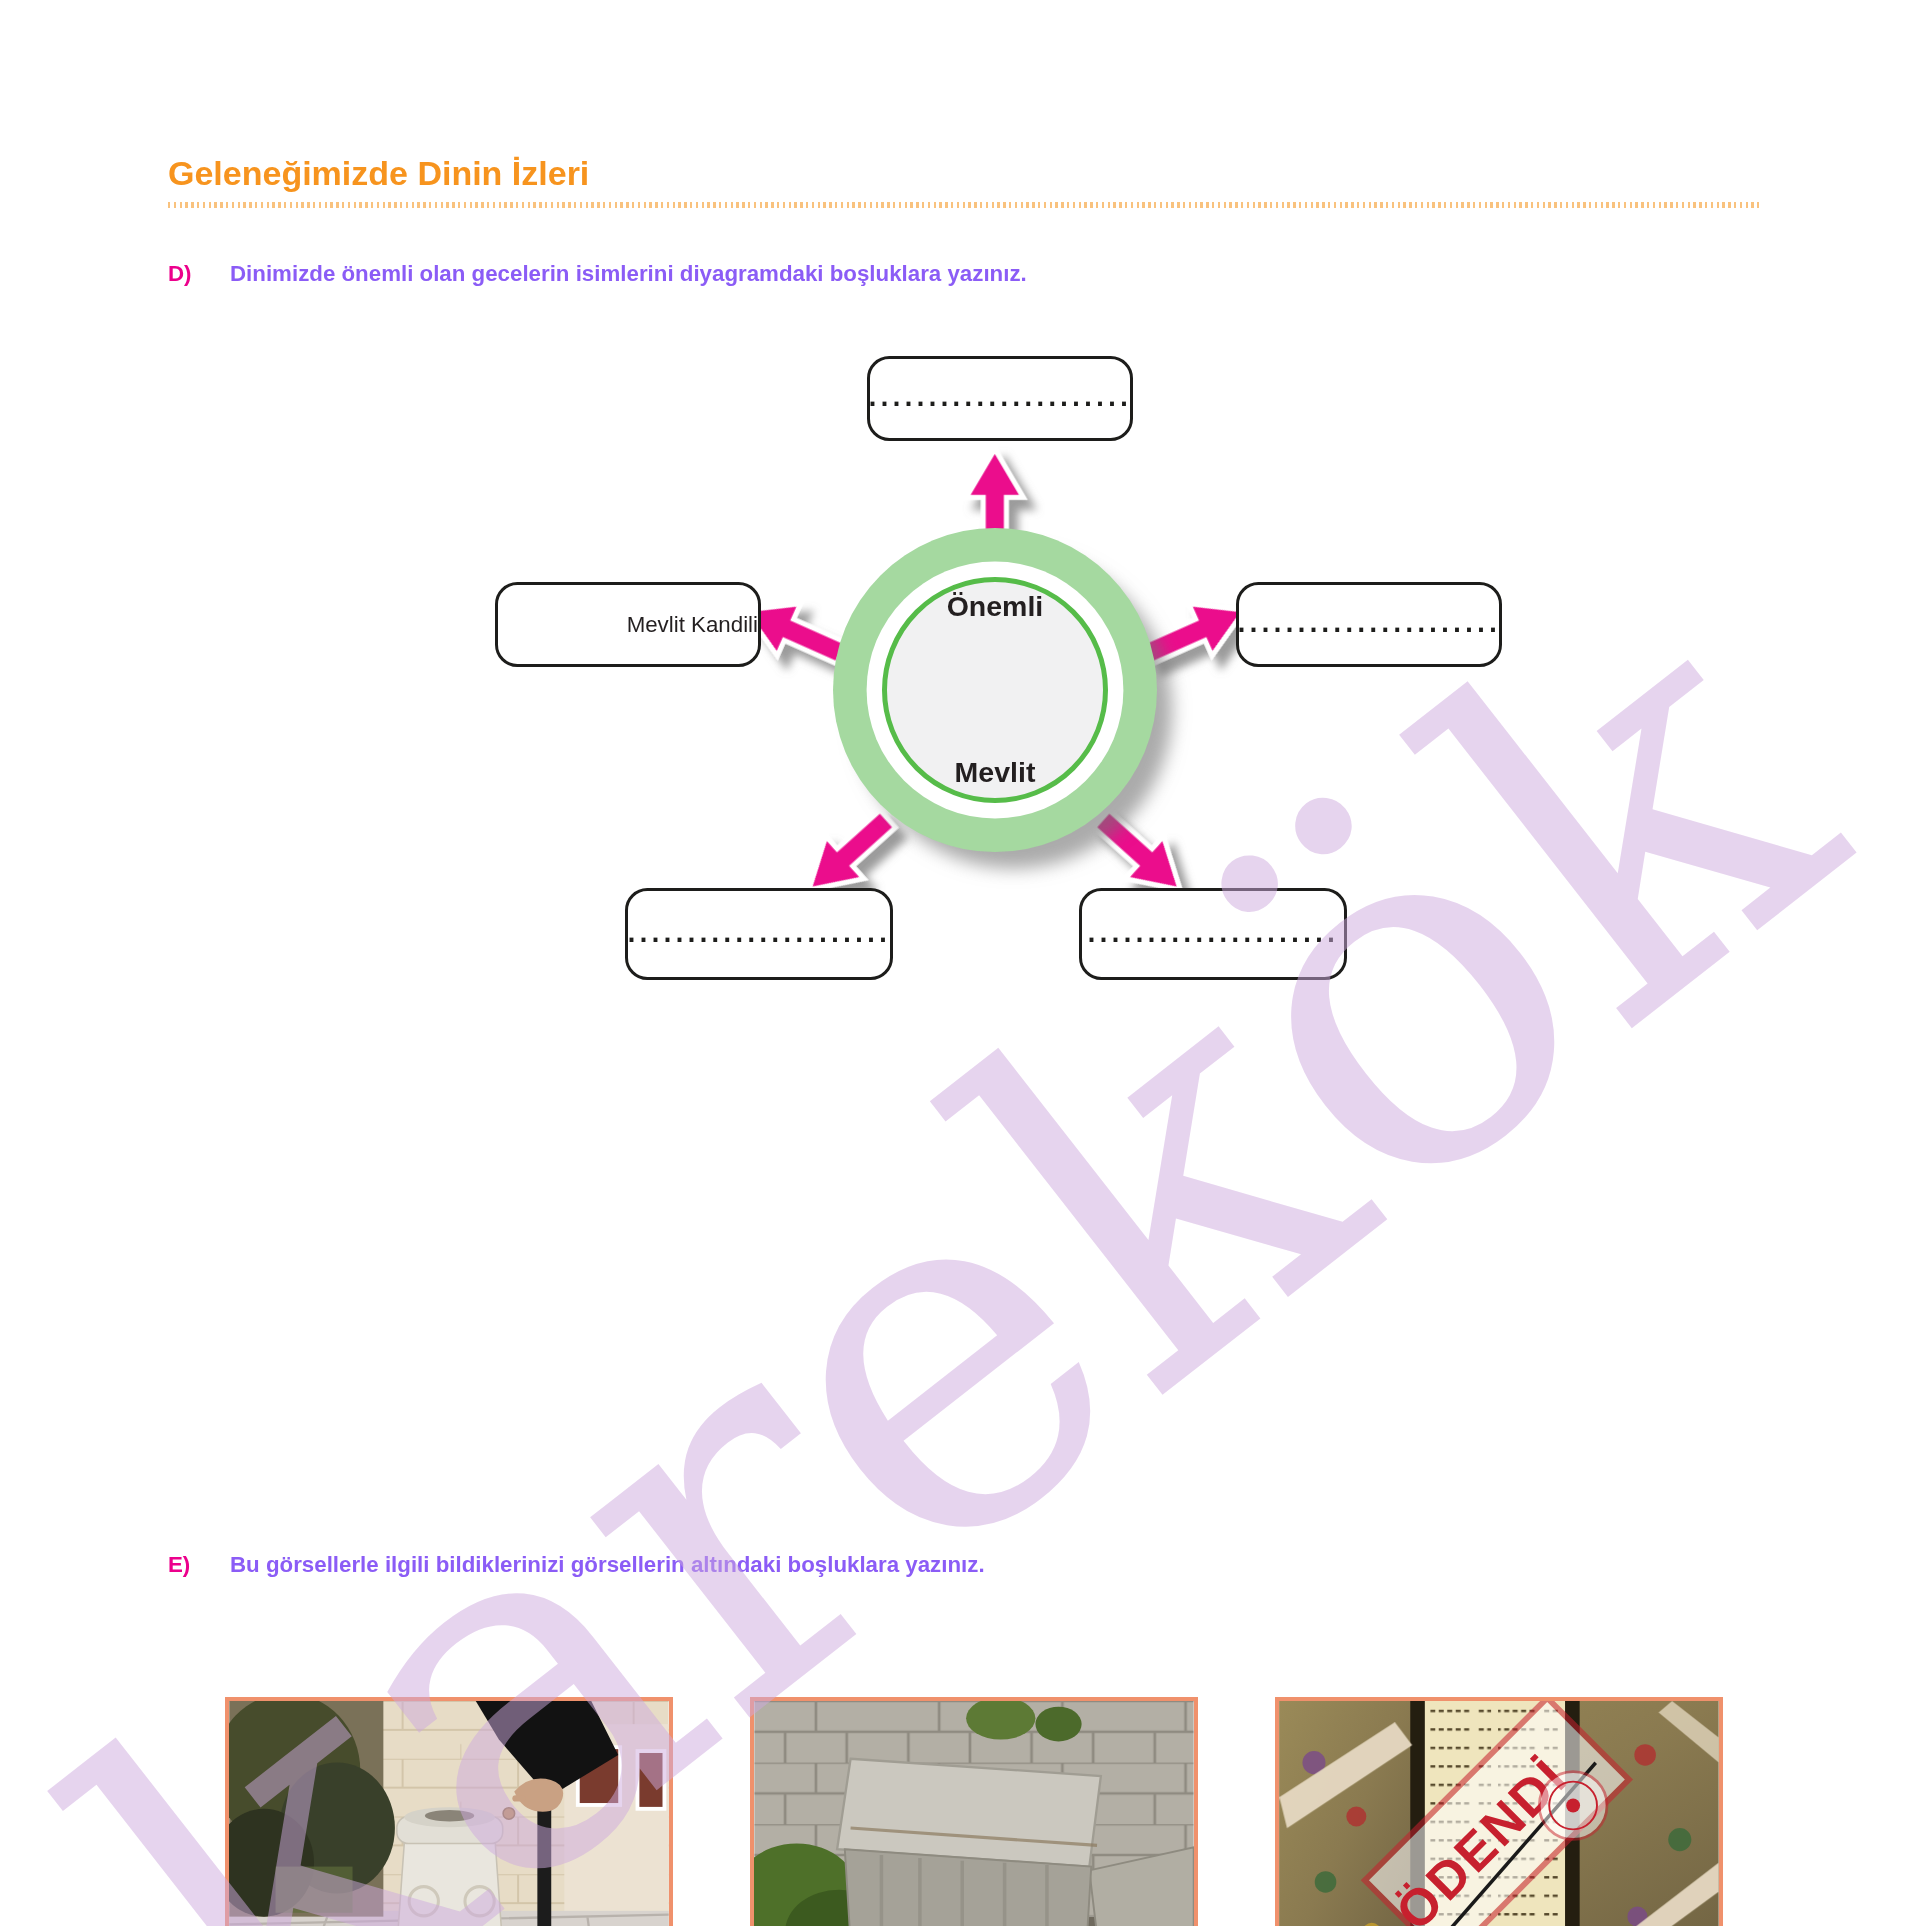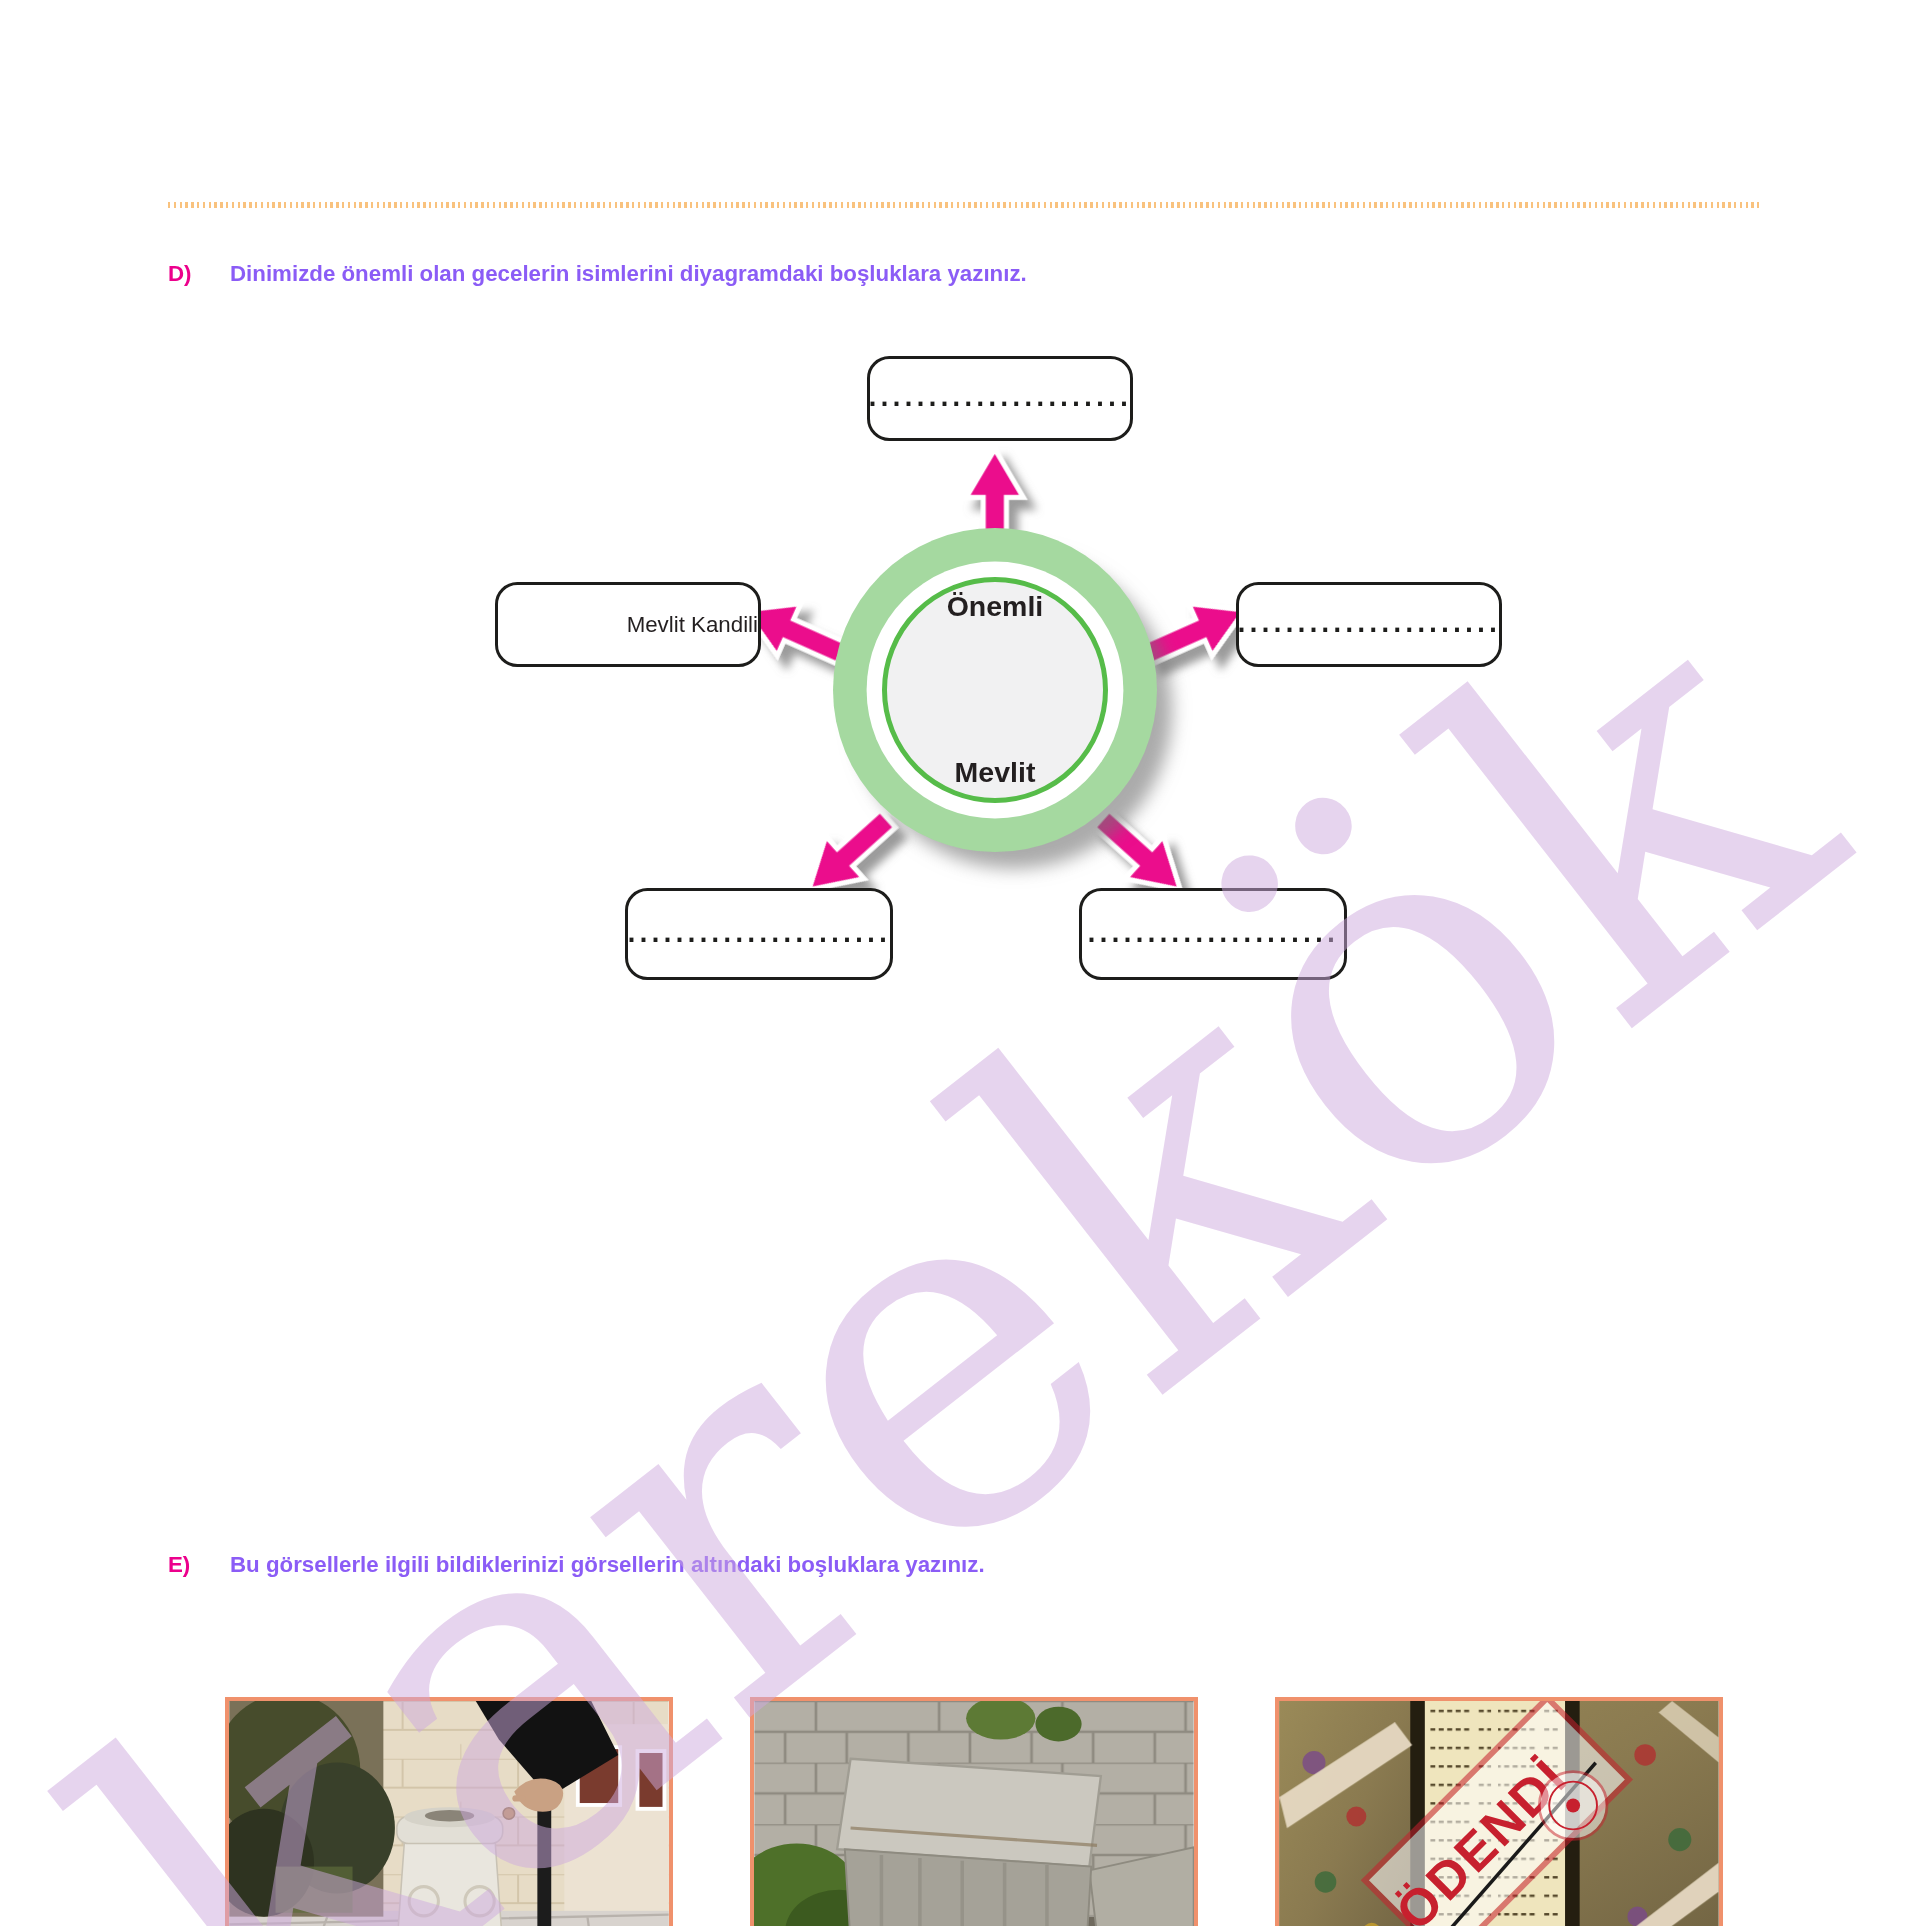--- a/index.html
+++ b/index.html
@@ -38,20 +38,21 @@
 
   
   .photo{position:absolute;top:1697px;border:4.6px solid #F0916C;background:#fff;z-index:4;}
   .photo svg{display:block;}
 </style>
 </head>
 <body>
 
 <div id="page">
 
+  <div class="title">Geleneğimizde Dinin İzleri</div>
   <div class="dotted-rule"></div>
 
   <div class="qrow" style="top:261px;">
     <span class="qlabel">D)</span><span class="qtext">Dinimizde önemli olan gecelerin isimlerini diyagramdaki boşluklara yazınız.</span>
   </div>
 
   <svg id="arrow-layer" width="1965" height="2512" viewBox="0 0 5102 6520">
     <defs>
       <filter id="ash" x="-80%" y="-80%" width="260%" height="260%">
         <feDropShadow dx="24" dy="26" stdDeviation="11" flood-color="#8a8a8a" flood-opacity="0.85"></feDropShadow>

